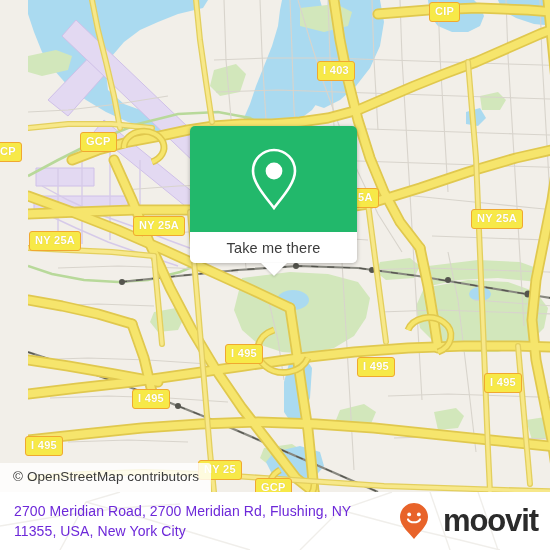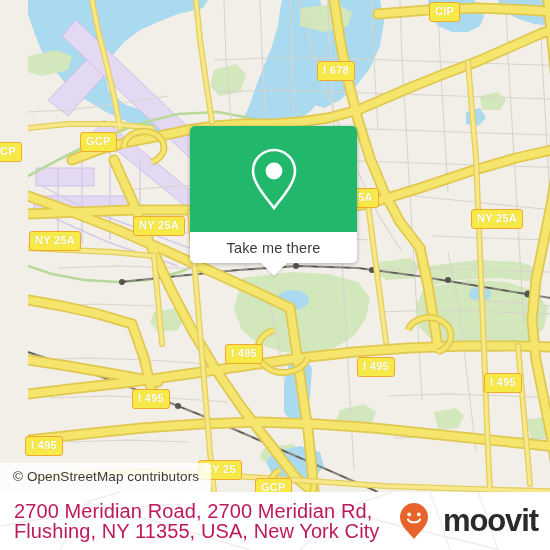--- a/index.html
+++ b/index.html
@@ -117,23 +117,23 @@
   }
   #footer-bg {
     position: absolute;
     left: 0; top: 0; width: 550px; height: 58px;
     pointer-events: none;
     opacity: .55;
   }
   #footer-address {
     position: relative;
     flex: 1 1 auto;
-    font-size: 20px;
+    font-size: 14px;
     line-height: 20px;
-    color: #be185d;
+    color: #6d28d9;
     letter-spacing: .1px;
     padding-right: 6px;
   }
   #footer-logo {
     position: relative;
     flex: 0 0 auto;
     display: flex;
     align-items: center;
     gap: 14px;
   }
@@ -369,21 +369,21 @@
           <path d="M246,330 a26,22 0 1,0 34,28"></path>
           <path d="M380,330 a22,18 0 1,1 30,22"></path>
           <path d="M252,470 a22,18 0 1,0 34,14"></path>
           <path d="M96,148 a20,16 0 1,1 28,14"></path>
         </g>
       </g>
     </svg>
 
     <div id="shields">
         <div class="shield" style="left: 429px; top: 2px;">CIP</div>
-        <div class="shield" style="left: 317px; top: 61px;">I 678</div>
+        <div class="shield" style="left: 317px; top: 61px;">I 403</div>
         <div class="shield" style="left: 80px; top: 132px;">GCP</div>
         <div class="shield" style="left: -6px; top: 142px;">CP</div>
         <div class="shield" style="left: 352px; top: 168px; margin-top: 20px;">5A</div>
         <div class="shield" style="left: 133px; top: 216px;">NY 25A</div>
         <div class="shield" style="left: 471px; top: 209px;">NY 25A</div>
         <div class="shield" style="left: 29px; top: 231px;">NY 25A</div>
         <div class="shield" style="left: 225px; top: 344px;">I 495</div>
         <div class="shield" style="left: 357px; top: 357px;">I 495</div>
         <div class="shield" style="left: 484px; top: 373px;">I 495</div>
         <div class="shield" style="left: 132px; top: 389px;">I 495</div>

